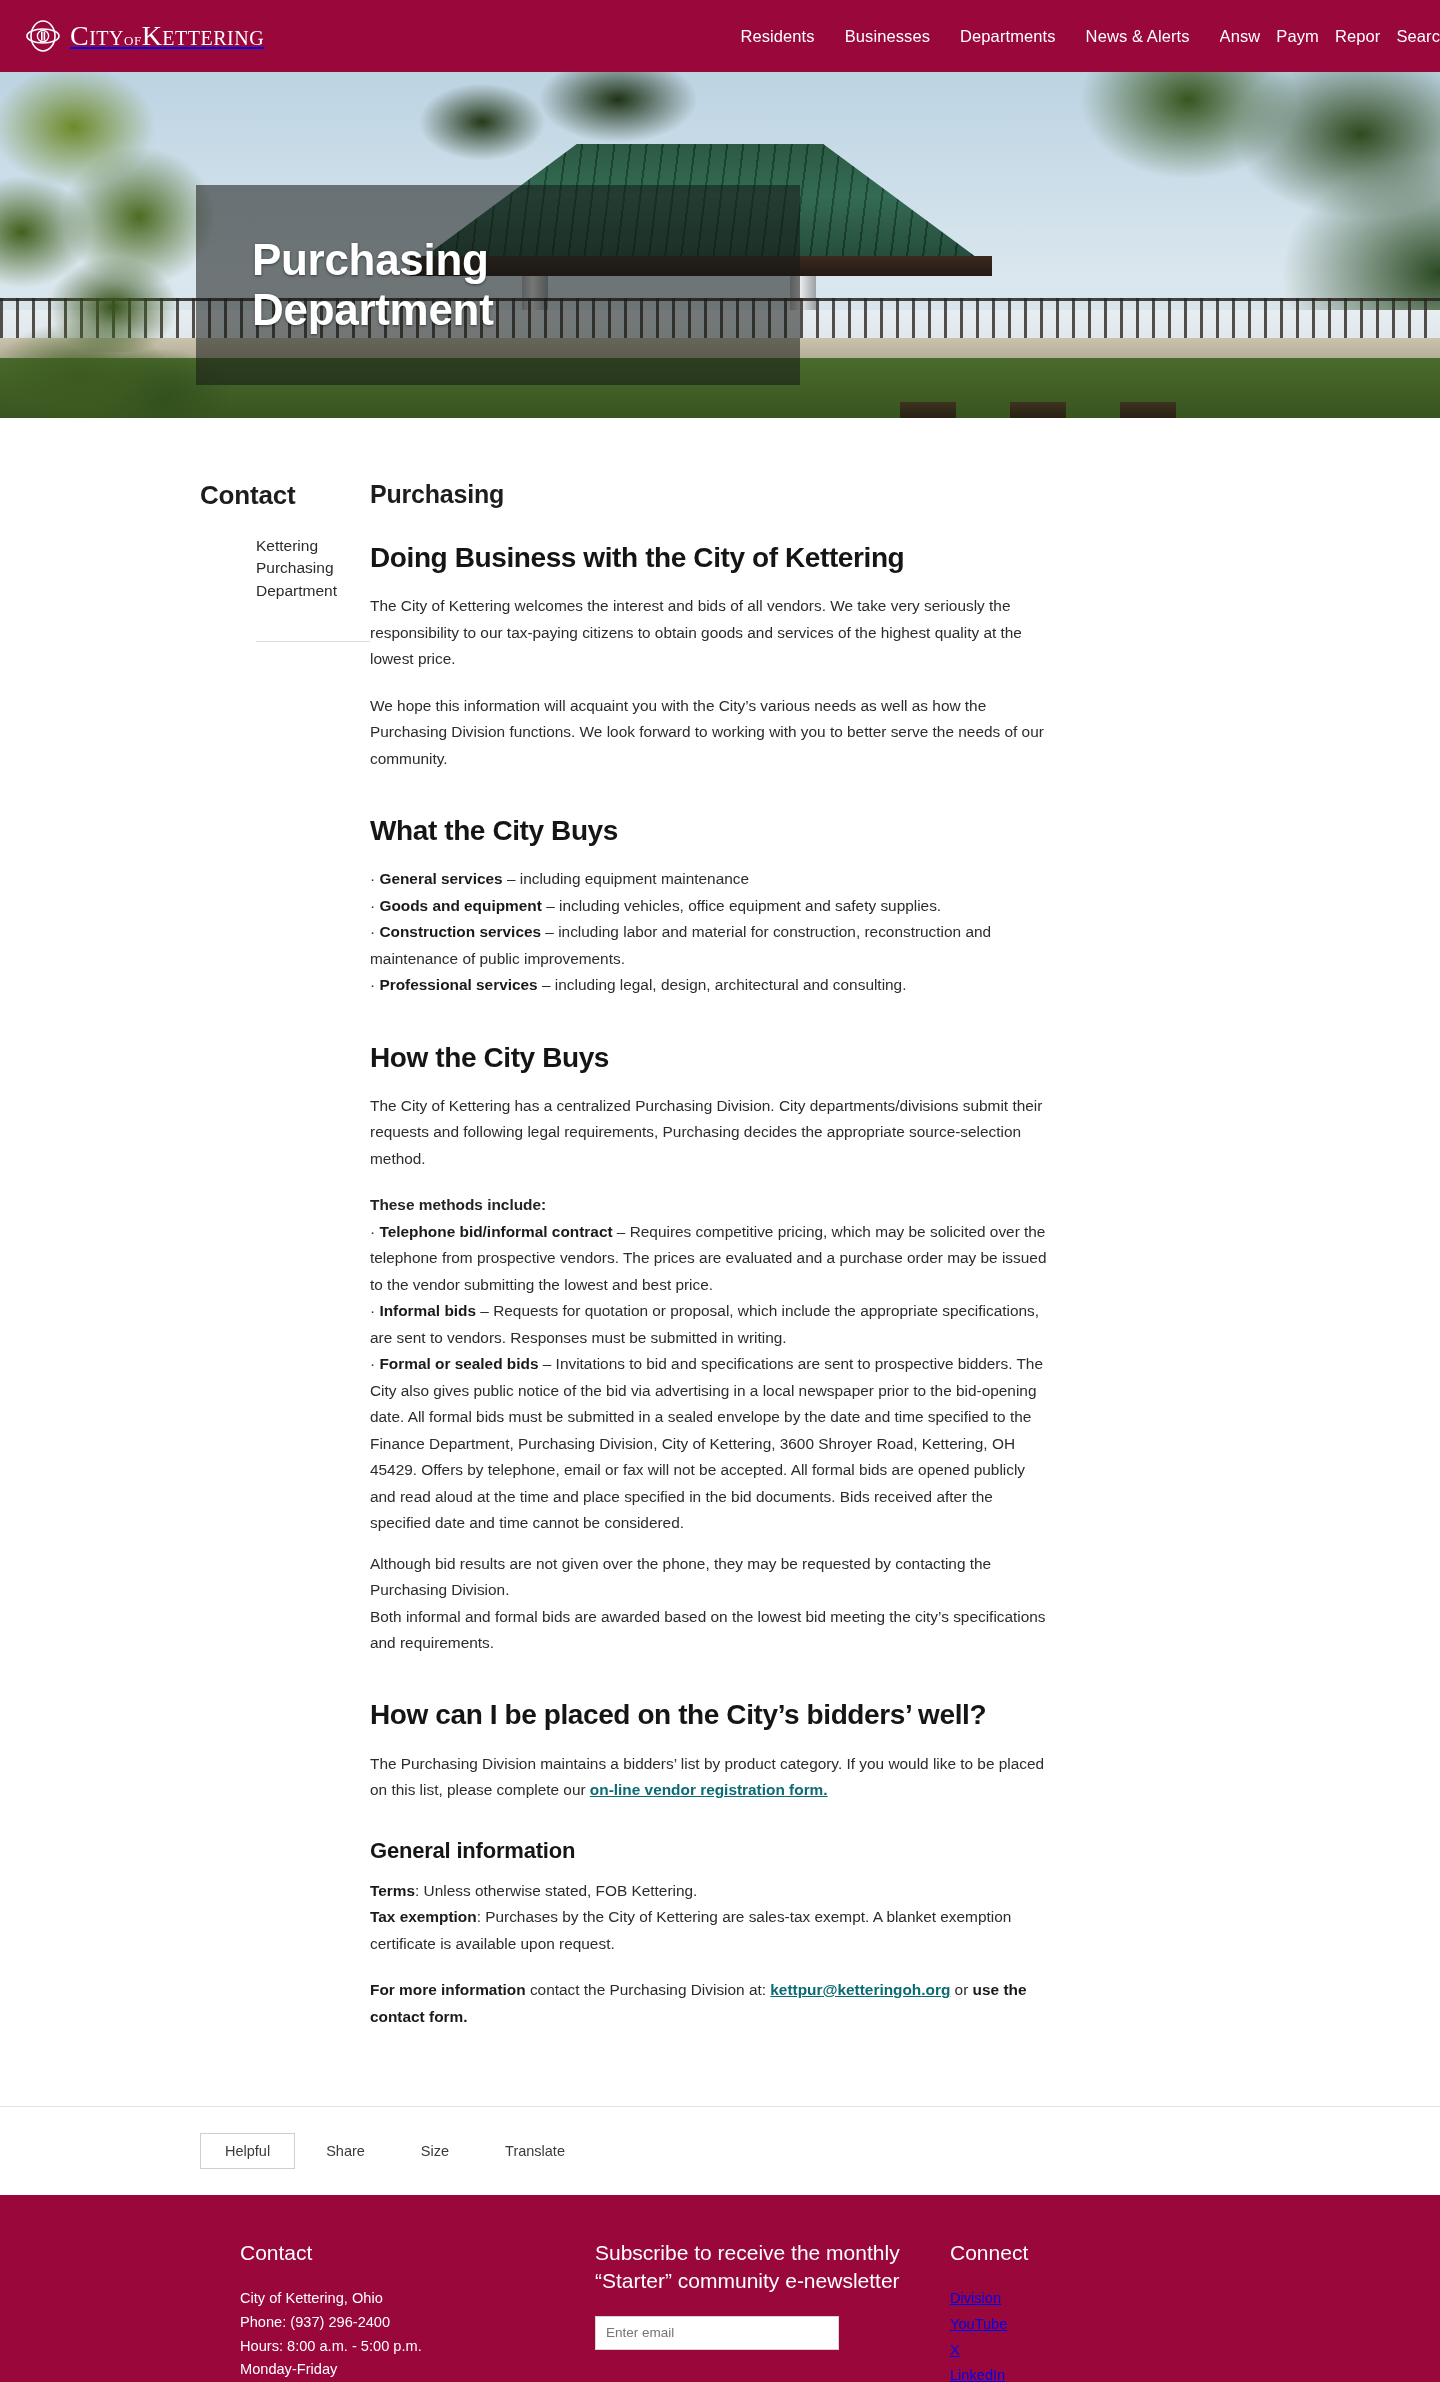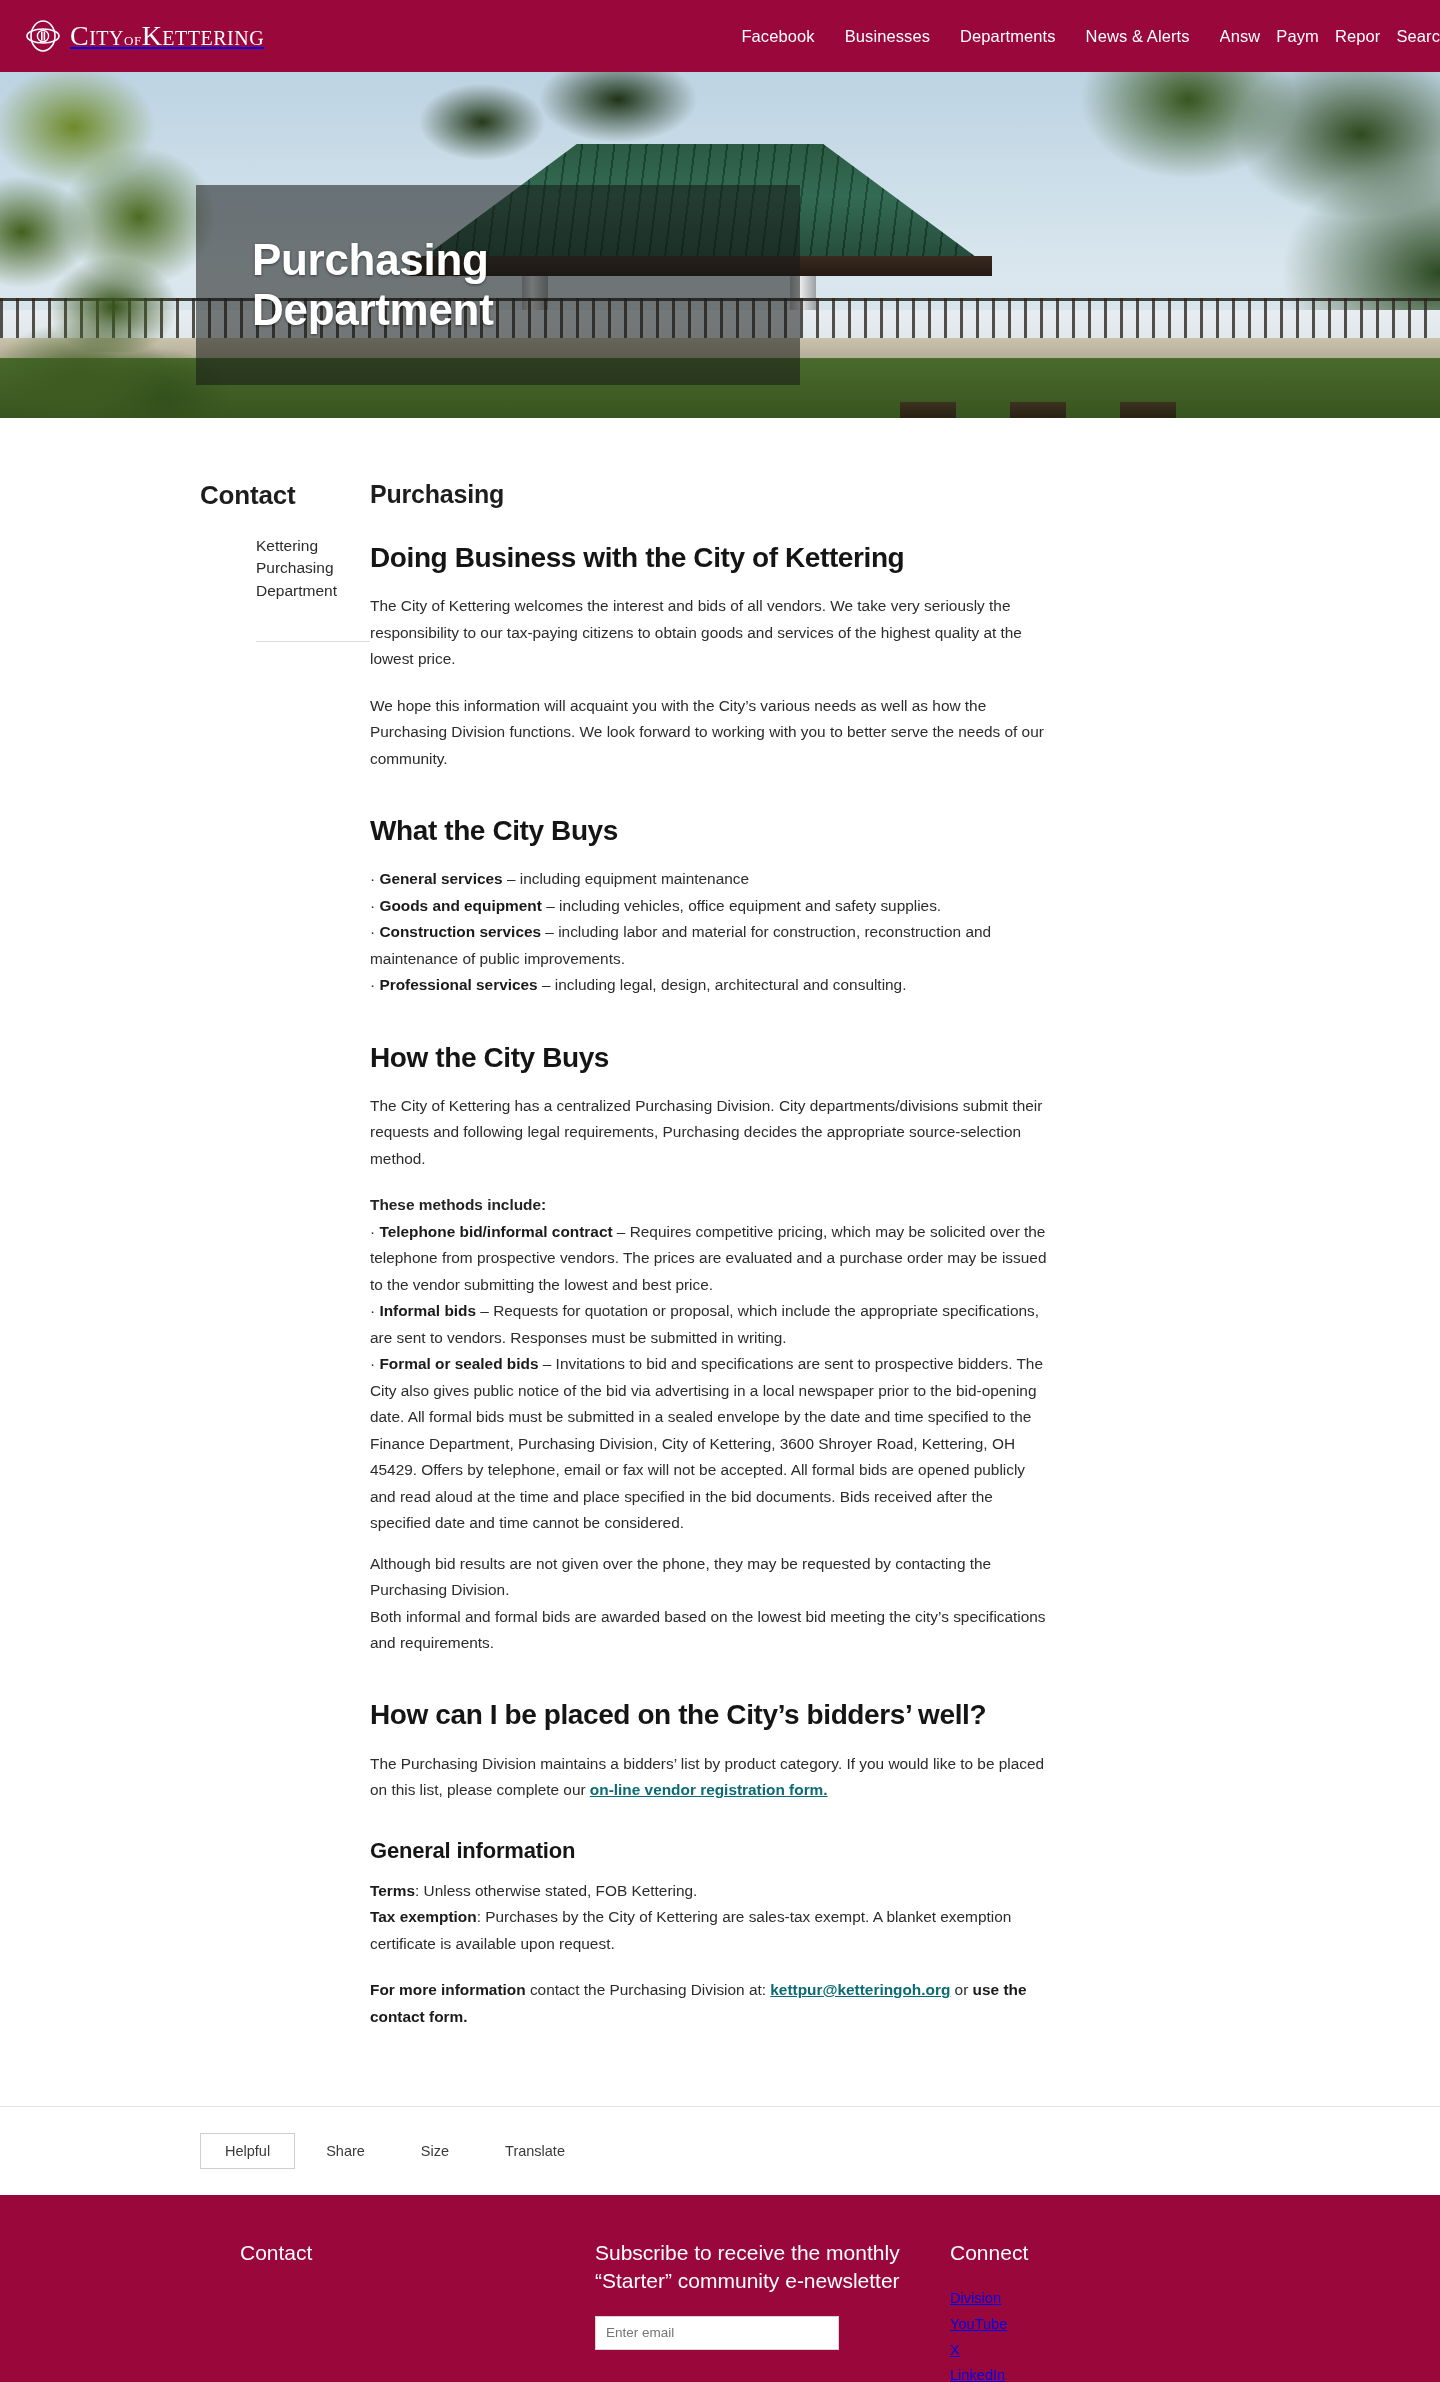--- a/index.html
+++ b/index.html
@@ -312,21 +312,21 @@
         <rect x="15" y="12.5" width="1.6" height="9" fill="#ffffff"></rect>
         <rect x="17.6" y="12.5" width="1.6" height="9" fill="#ffffff"></rect>
       </svg>
     </span>
     <span class="brand-text">
       <span>City</span><span class="of">of</span><span>Kettering</span>
     </span>
   </a>
 
   <nav class="main-nav">
-    <a href="#">Facebook</a>
+    <a href="#">Residents</a>
     <a href="#">Businesses</a>
     <a href="#">Departments</a>
     <a href="#">News &amp; Alerts</a>
     <span class="nav-truncated">
       <a href="#">Answ</a>
       <a href="#">Paym</a>
       <a href="#">Repor</a>
       <a href="#">Searc</a>
     </span>
   </nav>
@@ -412,20 +412,26 @@
   <button class="tool-btn">Share</button>
   <button class="tool-btn">Size</button>
   <button class="tool-btn">Translate</button>
 </div>
 
 <footer class="site-footer">
   <div class="footer-grid">
 
     <div class="fcol-1">
       <h3>Contact</h3>
+      <div class="footer-lines">
+        <div>City of Kettering, Ohio</div>
+        <div>Phone: (937) 296-2400</div>
+        <div>Hours: 8:00 a.m. - 5:00 p.m.</div>
+        <div>Monday-Friday</div>
+      </div>
 
     </div>
 
     <div class="fcol-2">
       <h3>Subscribe to receive the monthly “Starter” community e-newsletter</h3>
       <input class="email-input" type="text" placeholder="Enter email" style="">
       
       
     </div>
 

